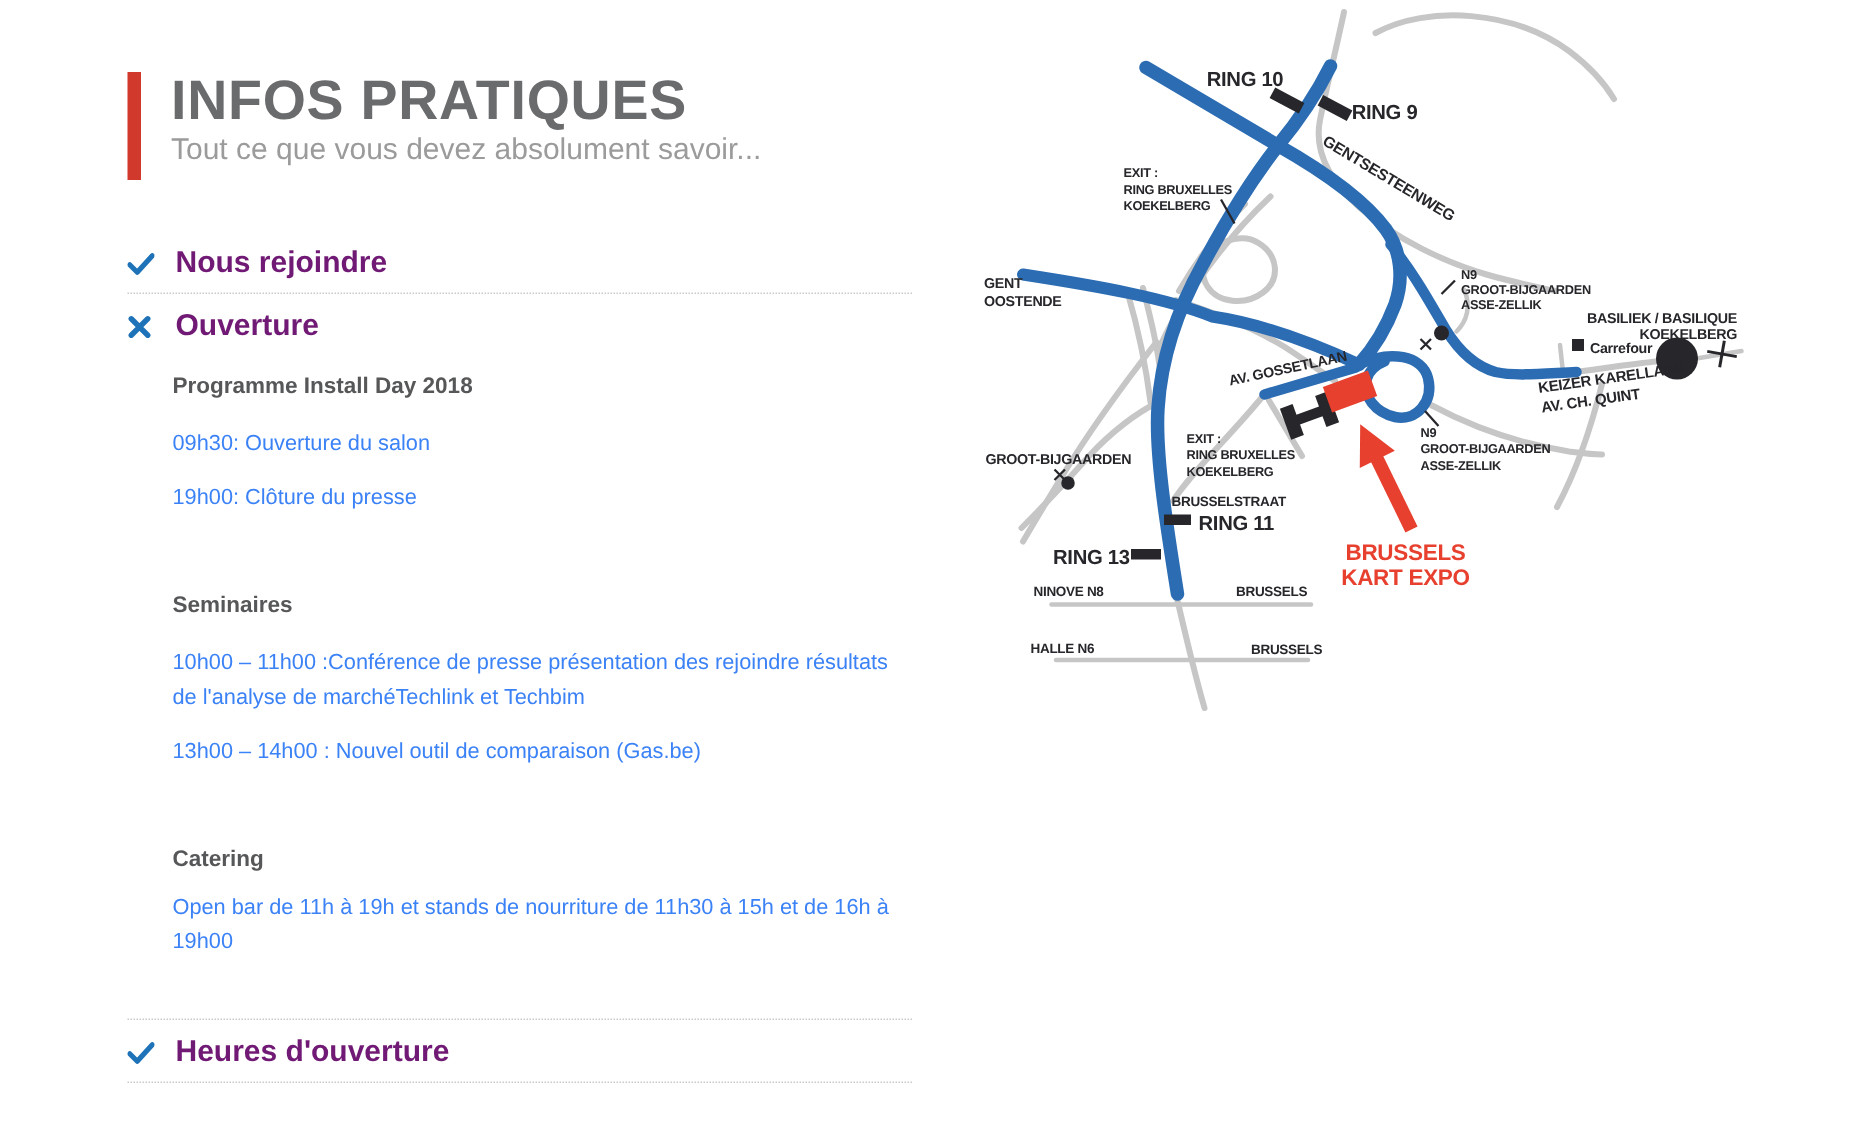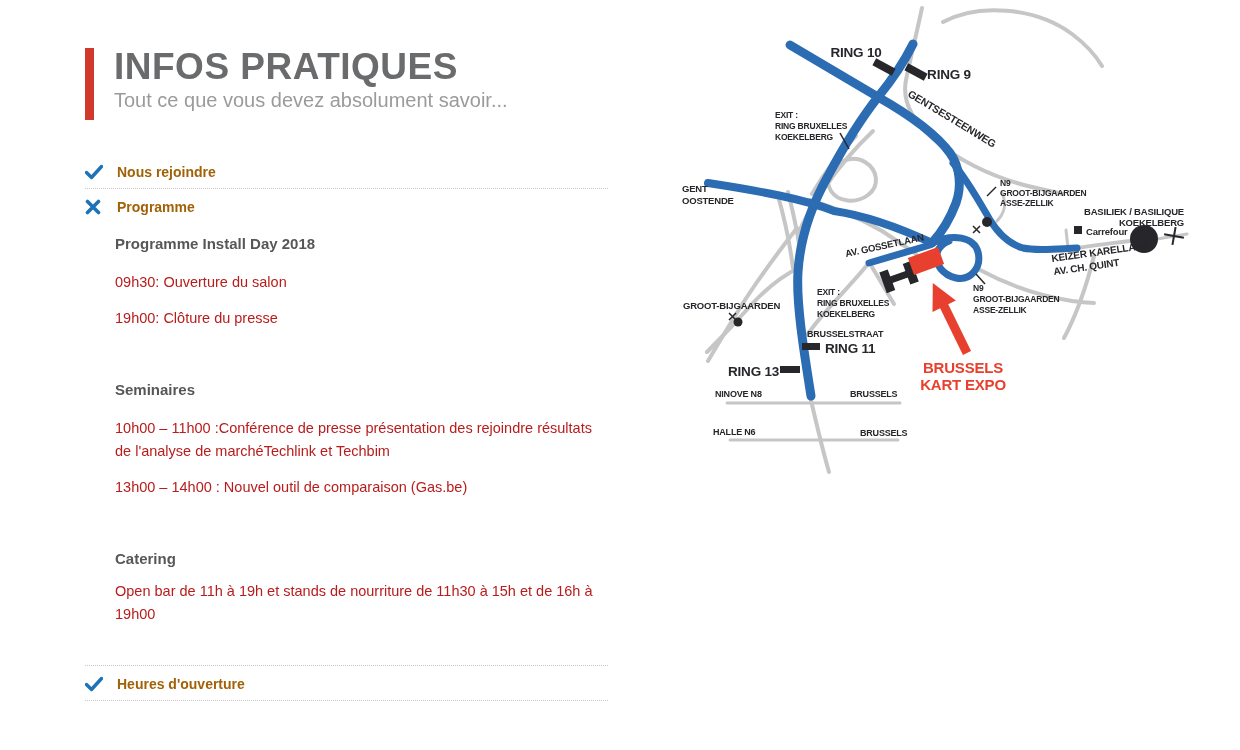--- a/index.html
+++ b/index.html
@@ -13,33 +13,33 @@
 
   
   #left{position:absolute; left:85px; top:48px; width:523px;}
   .title-block{border-left:9px solid var(--accent-red); padding-left:20px; min-height:72px;}
   .page-title{font-size:37px; font-weight:bold; color:#6a6b6d; letter-spacing:0.5px; line-height:1.04;}
   .page-subtitle{font-size:20px; color:#9b9b9b; margin-top:3px;}
 
   #accordion{margin-top:34px;}
   .acc-row{display:flex; align-items:center; gap:14px; padding:10px 0 8px 0; cursor:pointer;}
   .acc-row .acc-icon{width:18px; height:16px; flex:0 0 18px; display:flex; align-items:center;}
-  .acc-label{font-size:14px; font-weight:bold; color:#a16207; padding-left:0px;}
+  .acc-label{font-size:20px; font-weight:bold; color:#701a75; padding-left:0px;}
   .divider{border-top:1px dotted #c9c9c9; height:0;}
   .acc-row .icon-close{display:none;}
   .acc-row.expanded .icon-close{display:block;}
 
   .panel{padding:11px 0 26px 30px;}
   .panel h3{font-size:15px; font-weight:bold; color:#565759; line-height:19px; margin-bottom:18px;}
-  .panel p{font-size:14.5px; color:#b91c1c; line-height:23px; margin-bottom:13px;}
+  .panel p{font-size:14.5px; color:#3b82f6; line-height:23px; margin-bottom:13px;}
   .panel .gap-before{margin-top:50px;}
   .panel .tight{margin-bottom:12px;}
 
   
-  #map-wrap{position:absolute; left:660px; top:0px; width:540px; height:480px;}
+  #map-wrap{position:absolute; left:634px; top:0px; width:540px; height:480px;}
   .ml{font-family:"Liberation Sans",sans-serif; font-weight:bold; fill:var(--map-black); letter-spacing:-0.2px;}
   .ml-red{fill:var(--map-red);}
 </style>
 </head>
 <body>
 
 <div id="viewport">
 
   <div id="left">
     <div class="title-block">
@@ -61,21 +61,21 @@
 
       <div class="divider"></div>
 
       <div class="acc-row expanded">
         <span class="acc-icon">
 
           <svg class="icon-close" width="16" height="16" viewBox="0 0 16 16">
               <path d="M2.5 2.5 L13.5 13.5 M13.5 2.5 L2.5 13.5" stroke="var(--icon-blue)" stroke-width="3.6" stroke-linecap="round"></path>
             </svg>
         </span>
-        <span class="acc-label">Programme</span>
+        <span class="acc-label">Ouverture</span>
       </div>
 
       <div class="panel">
         <h3>Programme Install Day 2018</h3>
         <p>09h30: Ouverture du salon</p>
         <p>19h00: Clôture du presse</p>
         <h3 class="gap-before">Seminaires</h3>
         <p>10h00 – 11h00 :Conférence de presse présentation des rejoindre résultats de l'analyse de marchéTechlink et Techbim</p>
         <p>13h00 – 14h00 : Nouvel  outil de comparaison (Gas.be)</p>
         <h3 class="gap-before tight">Catering</h3>

